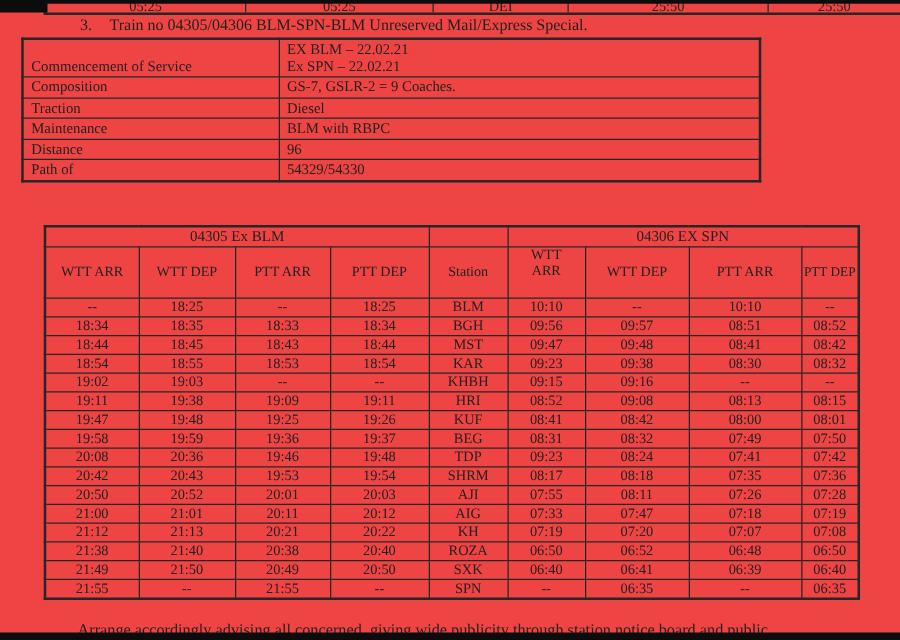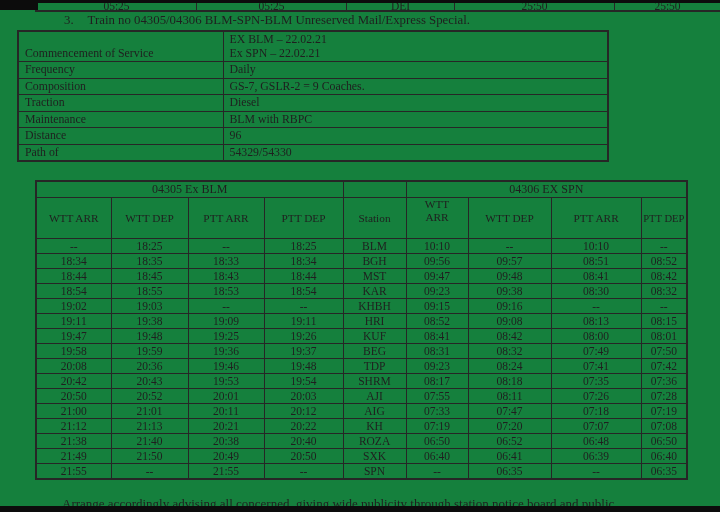--- a/index.html
+++ b/index.html
@@ -1,19 +1,19 @@
 <!DOCTYPE html>
 <html><head>
 <meta charset="utf-8">
 <style>
   html,body{margin:0;padding:0;background:#e8e8e8;}
   .page{
     position:relative;
     width:720px;height:512px;
-    background:#15803d;
+    background:#ef4444;
     overflow:hidden;
     font-family:"Liberation Serif","DejaVu Serif",serif;
     color:#1f1f1f;
   }
   
   .top-black-edge{position:absolute;top:0;left:0;width:720px;height:3px;background:#0c0c0c;}
   .top-left-patch{position:absolute;top:0;left:0;width:38px;height:10px;background:#0c0c0c;}
   .bottom-black-strip{position:absolute;top:506px;left:0;width:720px;height:6px;background:#0c0c0c;z-index:5;}
 
   
@@ -103,24 +103,20 @@
 
   <table class="info-table">
     <colgroup>
         <col class="c-label">
         <col>
       </colgroup>
     <tbody>
         <tr class="tall">
           <td>Commencement of Service</td>
           <td>EX BLM – 22.02.21<br>Ex SPN – 22.02.21</td>
-        </tr>
-        <tr>
-          <td>Frequency</td>
-          <td>Daily</td>
         </tr>
         <tr>
           <td>Composition</td>
           <td>GS-7, GSLR-2 = 9 Coaches.</td>
         </tr>
         <tr>
           <td>Traction</td>
           <td>Diesel</td>
         </tr>
         <tr>

